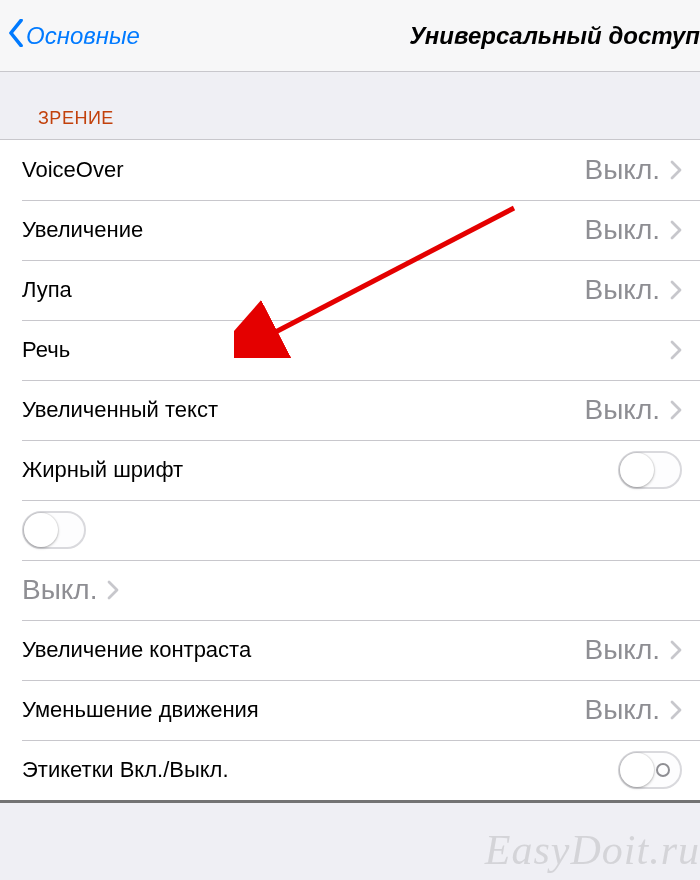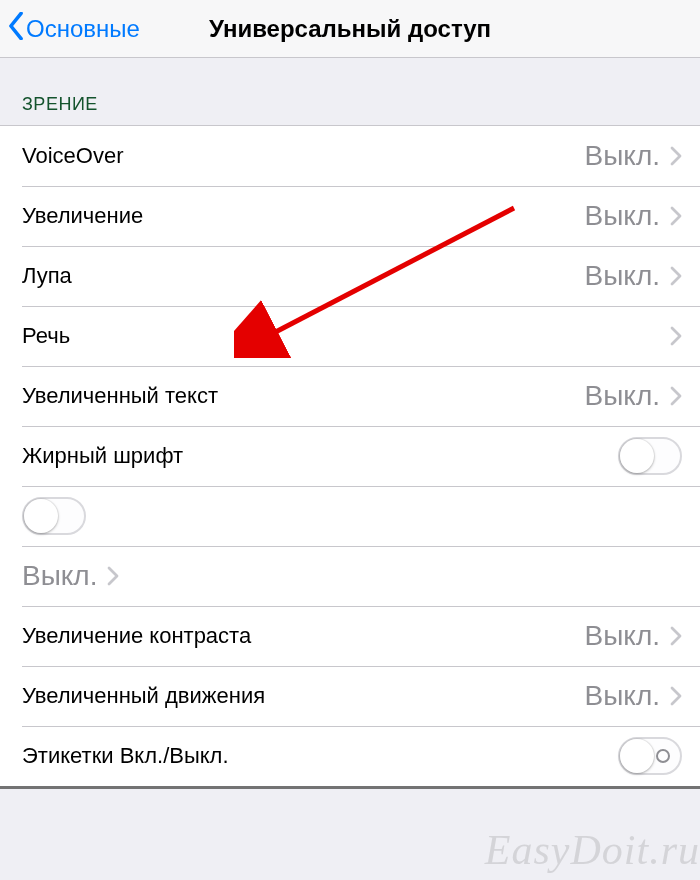--- a/index.html
+++ b/index.html
@@ -6,50 +6,52 @@
   html, body {
     width: 700px;
     height: 880px;
     font-family: -apple-system, "Helvetica Neue", Helvetica, Arial, sans-serif;
     background: #efeff4;
     color: #000;
     overflow: hidden;
     position: relative;
   }
   .navbar {
-    height: 58px;
+    height: 72px;
     background: #f7f7f8;
     border-bottom: 1px solid #c8c7cc;
     display: flex;
     align-items: center;
     padding: 0 8px;
     position: relative;
+    font-style: italic;
   }
   .back {
     display: flex;
     align-items: center;
     color: #007aff;
     font-size: 24px;
     gap: 2px;
   }
   .back svg { width: 16px; height: 28px; }
   .title {
     position: absolute;
     left: 0; right: 0;
-    text-align: center;
+    text-align: right;
     font-size: 24px;
     font-weight: 600;
     pointer-events: none;
   }
   .section-header {
     padding: 36px 14px 10px 22px;
     font-size: 18px;
     letter-spacing: 0.5px;
-    color: #14532d;
+    color: #c2410c;
     text-transform: uppercase;
+    margin-left: 16px;
   }
   .list {
     background: #fff;
     border-top: 1px solid #c8c7cc;
     border-bottom: 3px solid #737373;
   }
   .row {
     display: flex;
     align-items: center;
     min-height: 60px;
@@ -225,21 +227,21 @@
     <span class="label">Увеличение контраста</span>
     <span class="value">Выкл.</span>
     <span class="chevron">
         <svg viewBox="0 0 12 20">
           <polyline points="2,2 10,10 2,18" fill="none" stroke="#c7c7cc" stroke-width="2.8" stroke-linecap="round" stroke-linejoin="round"></polyline>
         </svg>
       </span>
   </div>
 
   <div class="row">
-    <span class="label">Увеличенный движения</span>
+    <span class="label">Уменьшение движения</span>
     <span class="value">Выкл.</span>
     <span class="chevron">
         <svg viewBox="0 0 12 20">
           <polyline points="2,2 10,10 2,18" fill="none" stroke="#c7c7cc" stroke-width="2.8" stroke-linecap="round" stroke-linejoin="round"></polyline>
         </svg>
       </span>
   </div>
 
   <div class="row">
     <span class="label">Этикетки Вкл./Выкл.</span>

